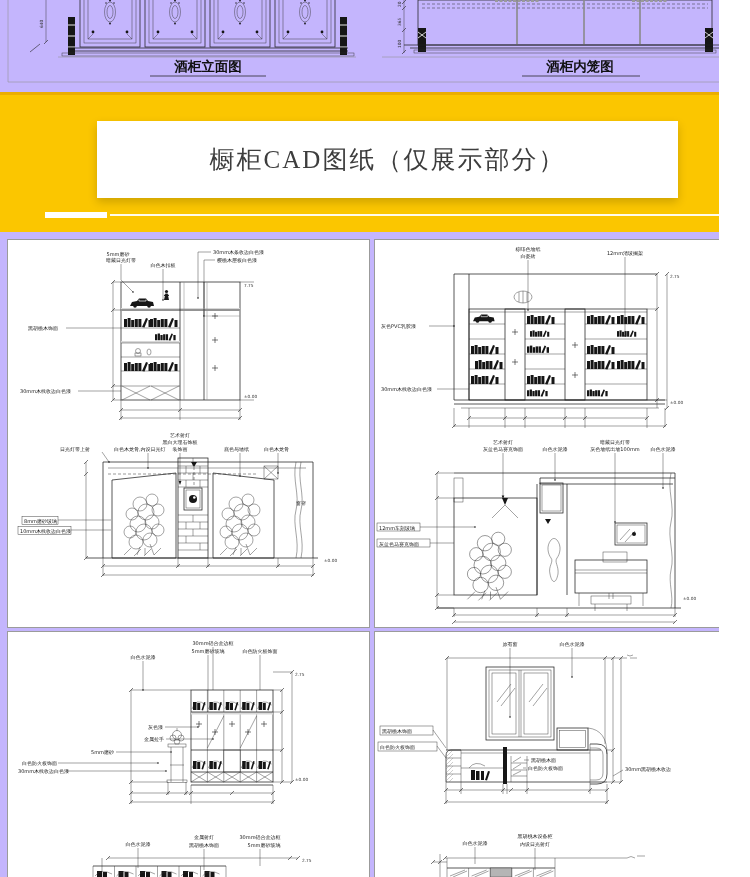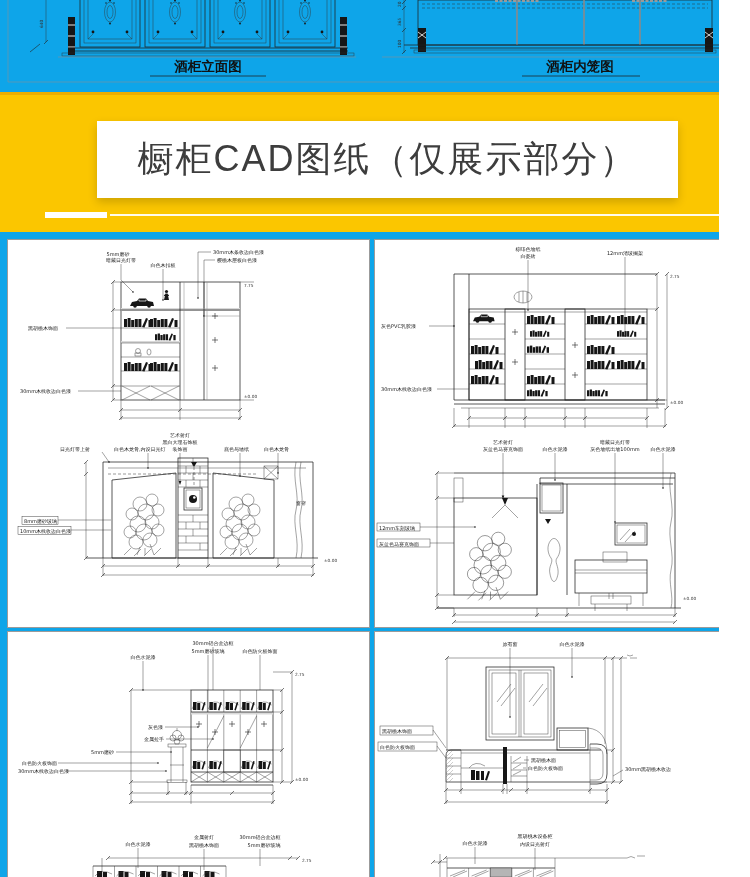--- a/index.html
+++ b/index.html
@@ -1,26 +1,26 @@
 <!DOCTYPE html>
 <html style="--banner-bg: #FBC600; --banner-bg-dark: #EBAE00; --title-color: #3D3D3D; --panel-border: #9B9B9B; --cad-line: #1A1A1A;"><head>
 <meta charset="utf-8">
 <style>
   html,body{margin:0;padding:0;background:#ffffff}
-  .page{position:relative;width:719px;height:877px;overflow:hidden;background:#0ea5e9;
+  .page{position:relative;width:719px;height:877px;overflow:hidden;background:#c4b5fd;
         font-family:"DejaVu Sans",sans-serif}
   
   .banner{position:absolute;left:0;top:92px;width:750px;height:140px;
           background:var(--banner-bg,#FBC600)}
   .banner-top-edge{position:absolute;top:0;left:0;right:0;height:3px;
           background:var(--banner-bg-dark,#EBAE00)}
   .title-box{position:absolute;left:97px;top:29px;width:581px;height:77px;background:#fff;
           box-shadow:0 4px 9px rgba(0,0,0,.18);display:flex;align-items:center;justify-content:center}
-  .title{font-size:36px;color:var(--title-color,#3D3D3D);letter-spacing:2px;
-          font-family:Liberation Sans, sans-serif}
+  .title{font-size:25px;color:var(--title-color,#3D3D3D);letter-spacing:2px;
+          font-family:Liberation Serif, serif}
   .white-dash{position:absolute;left:45px;top:120px;width:62px;height:6px;background:#fff}
   .white-line{position:absolute;left:110px;top:122px;right:0;height:2px;background:rgba(255,255,255,.92)}
   
   .panel{position:absolute;border:1px solid var(--panel-border,#9B9B9B);background:#fff;overflow:hidden}
   #p1{left:7px;top:239px;width:361px;height:387px}
   #p2{left:374px;top:239px;width:370px;height:387px}
   #p3{left:7px;top:631px;width:361px;height:246px;border-bottom:none}
   #p4{left:374px;top:631px;width:370px;height:246px;border-bottom:none}
   .panel svg,#topstrip{display:block}
   #topstrip{position:absolute;left:0;top:0}

